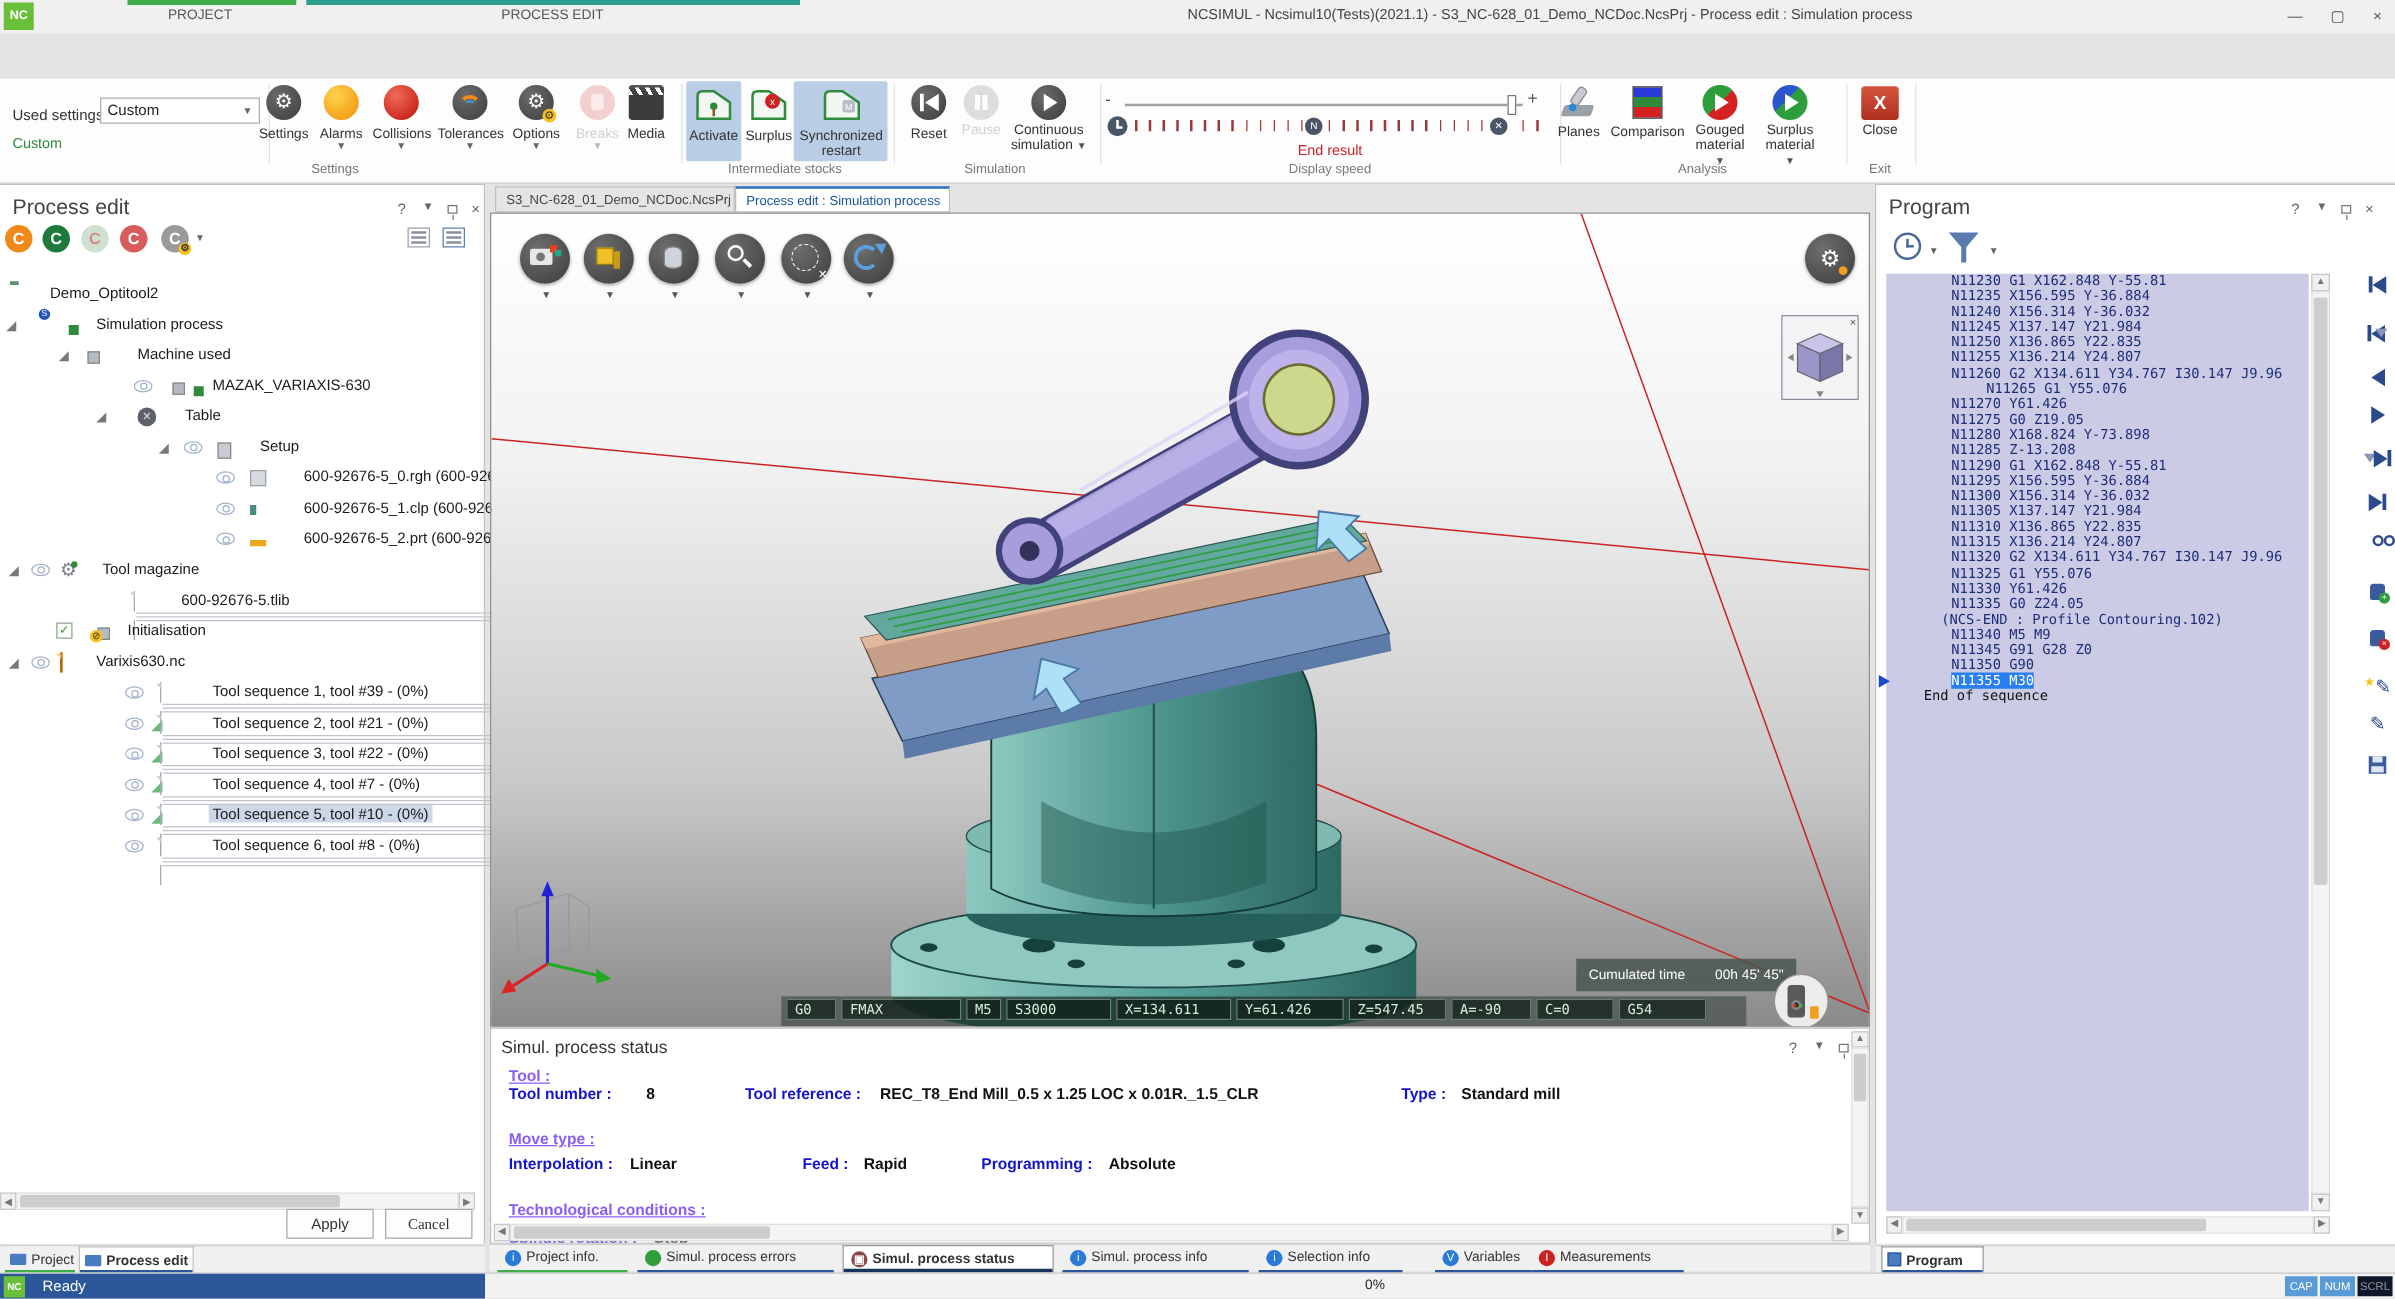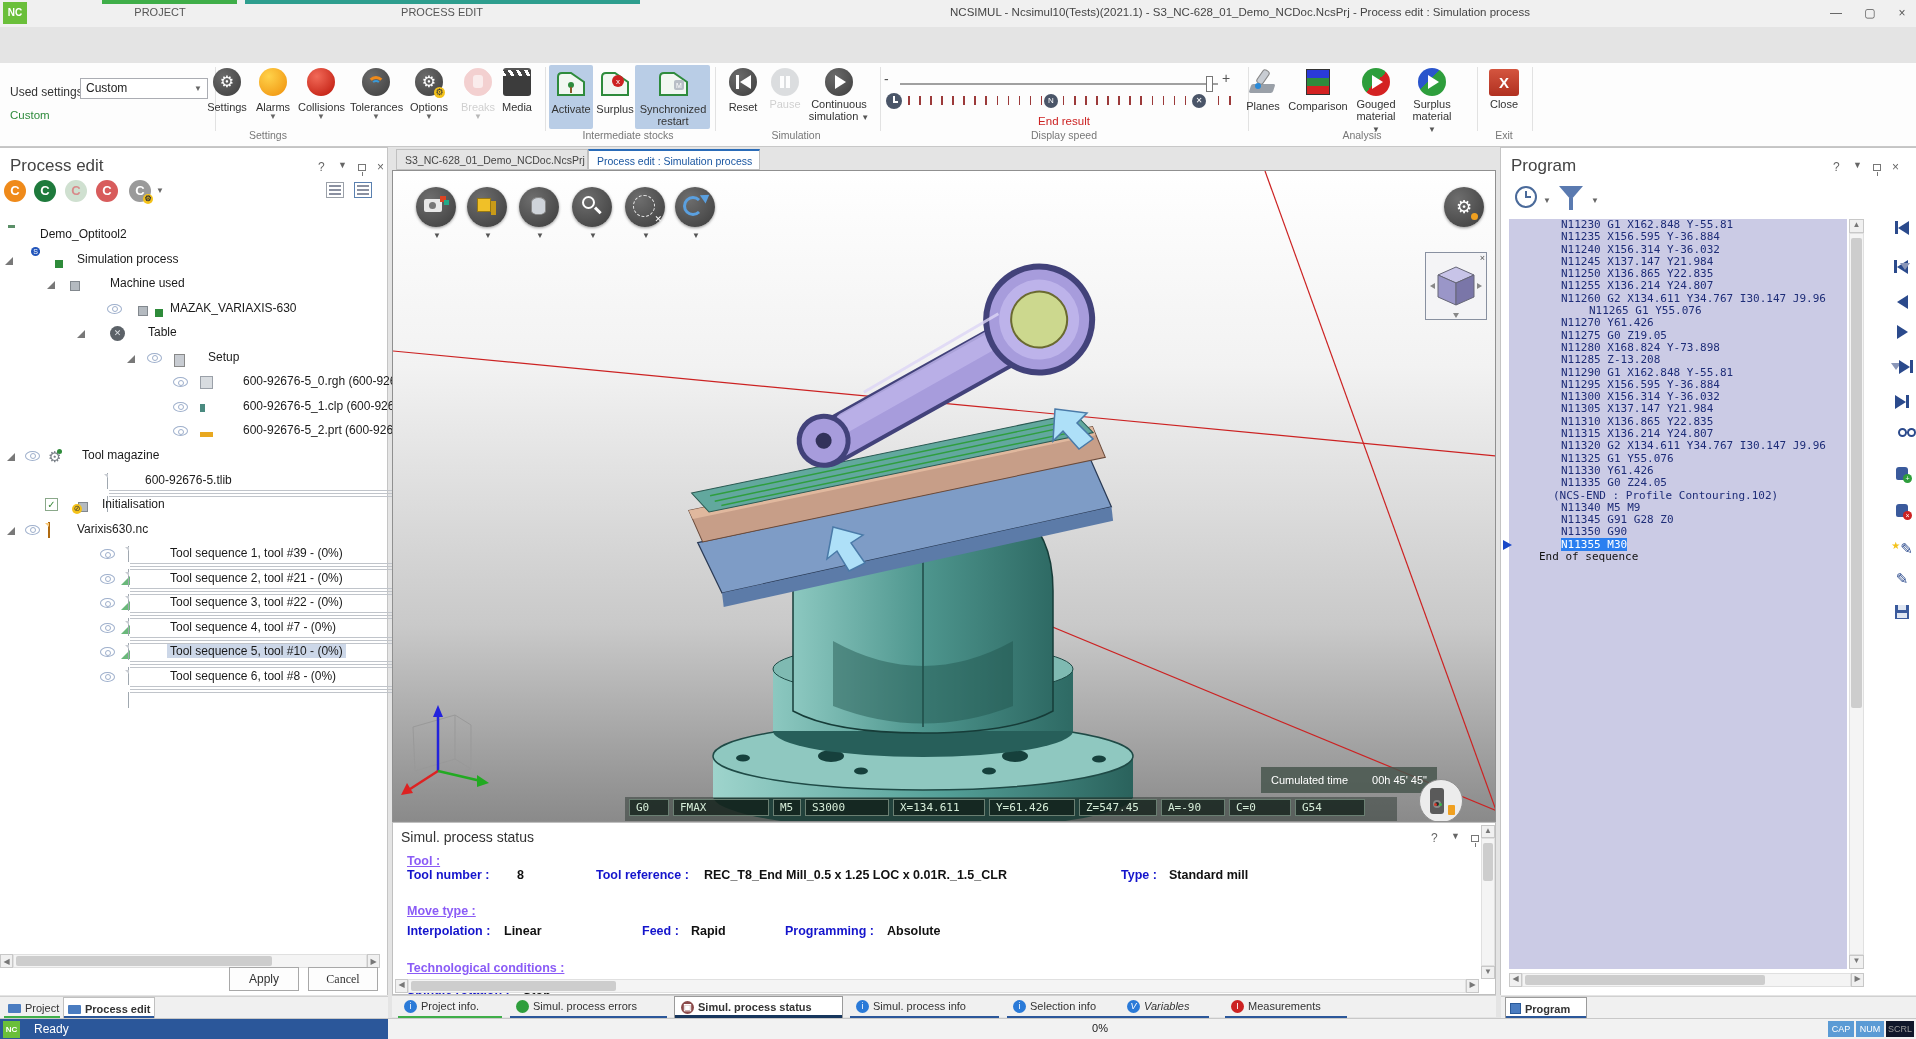--- a/index.html
+++ b/index.html
@@ -601,21 +601,21 @@
       <div class="scroll-thumb" style="left:18px;top:158px;width:205px;height:10px;"></div>
       <div class="scroll-btn" style="left:1073px;top:156px;width:13px;height:14px;">▶</div>
     </div>
 
     <div id="bottomtabs" class="abs" style="left:0;top:848px;width:1104px;height:22px;background:#f0f0f0;border-top:1px solid #d0d0d0;">
         <div class="btab" style="left: 6px; width: 104px;"><span class="bicon" style="background: rgb(42, 122, 216);">i</span><span style="line-height: 21px;">Project info.</span><span class="ul" style="background: rgb(63, 174, 73);"></span></div>
         <div class="btab" style="left: 118px; width: 157px;"><span class="bicon" style="background: rgb(46, 158, 60);"></span><span style="line-height: 21px;">Simul. process errors</span><span class="ul" style="background: rgb(43, 87, 154);"></span></div>
         <div class="btab active" style="left: 282px; width: 169px;"><span class="bicon" style="background: rgb(138, 74, 74);">▣</span><span style="line-height: 21px;">Simul. process status</span><span class="ul" style="background: rgb(23, 54, 93);"></span></div>
         <div class="btab" style="left: 458px; width: 149px;"><span class="bicon" style="background: rgb(42, 122, 216);">i</span><span style="line-height: 21px;">Simul. process info</span><span class="ul" style="background: rgb(43, 87, 154);"></span></div>
         <div class="btab" style="left: 615px; width: 115px;"><span class="bicon" style="background: rgb(42, 122, 216);">i</span><span style="line-height: 21px;">Selection info</span><span class="ul" style="background: rgb(43, 87, 154);"></span></div>
-        <div class="btab" style="left: 729px; width: 88px; font-style: italic;"><span class="bicon" style="background: rgb(42, 122, 216);">V</span><span style="line-height: 21px;">Variables</span><span class="ul" style="background: rgb(43, 87, 154);"></span></div>
+        <div class="btab" style="left: 756px; width: 88px;"><span class="bicon" style="background: rgb(42, 122, 216);">V</span><span style="line-height: 21px;">Variables</span><span class="ul" style="background: rgb(43, 87, 154);"></span></div>
         <div class="btab" style="left: 833px; width: 122px;"><span class="bicon" style="background: rgb(204, 34, 34);">I</span><span style="line-height: 21px;">Measurements</span><span class="ul" style="background: rgb(43, 87, 154);"></span></div>
       </div>
   </div>
 
   <div id="progpanel">
     <div class="abs panel-title" style="left:10px;top:8px;">Program</div>
     <div class="hicon" style="left:332px;">?</div>
     <div class="hicon" style="left:352px;font-size:9px;">▼</div>
     <div class="hicon" style="left:372px;"><span class="pinicon"></span></div>
     <div class="hicon" style="left:391px;">×</div>

